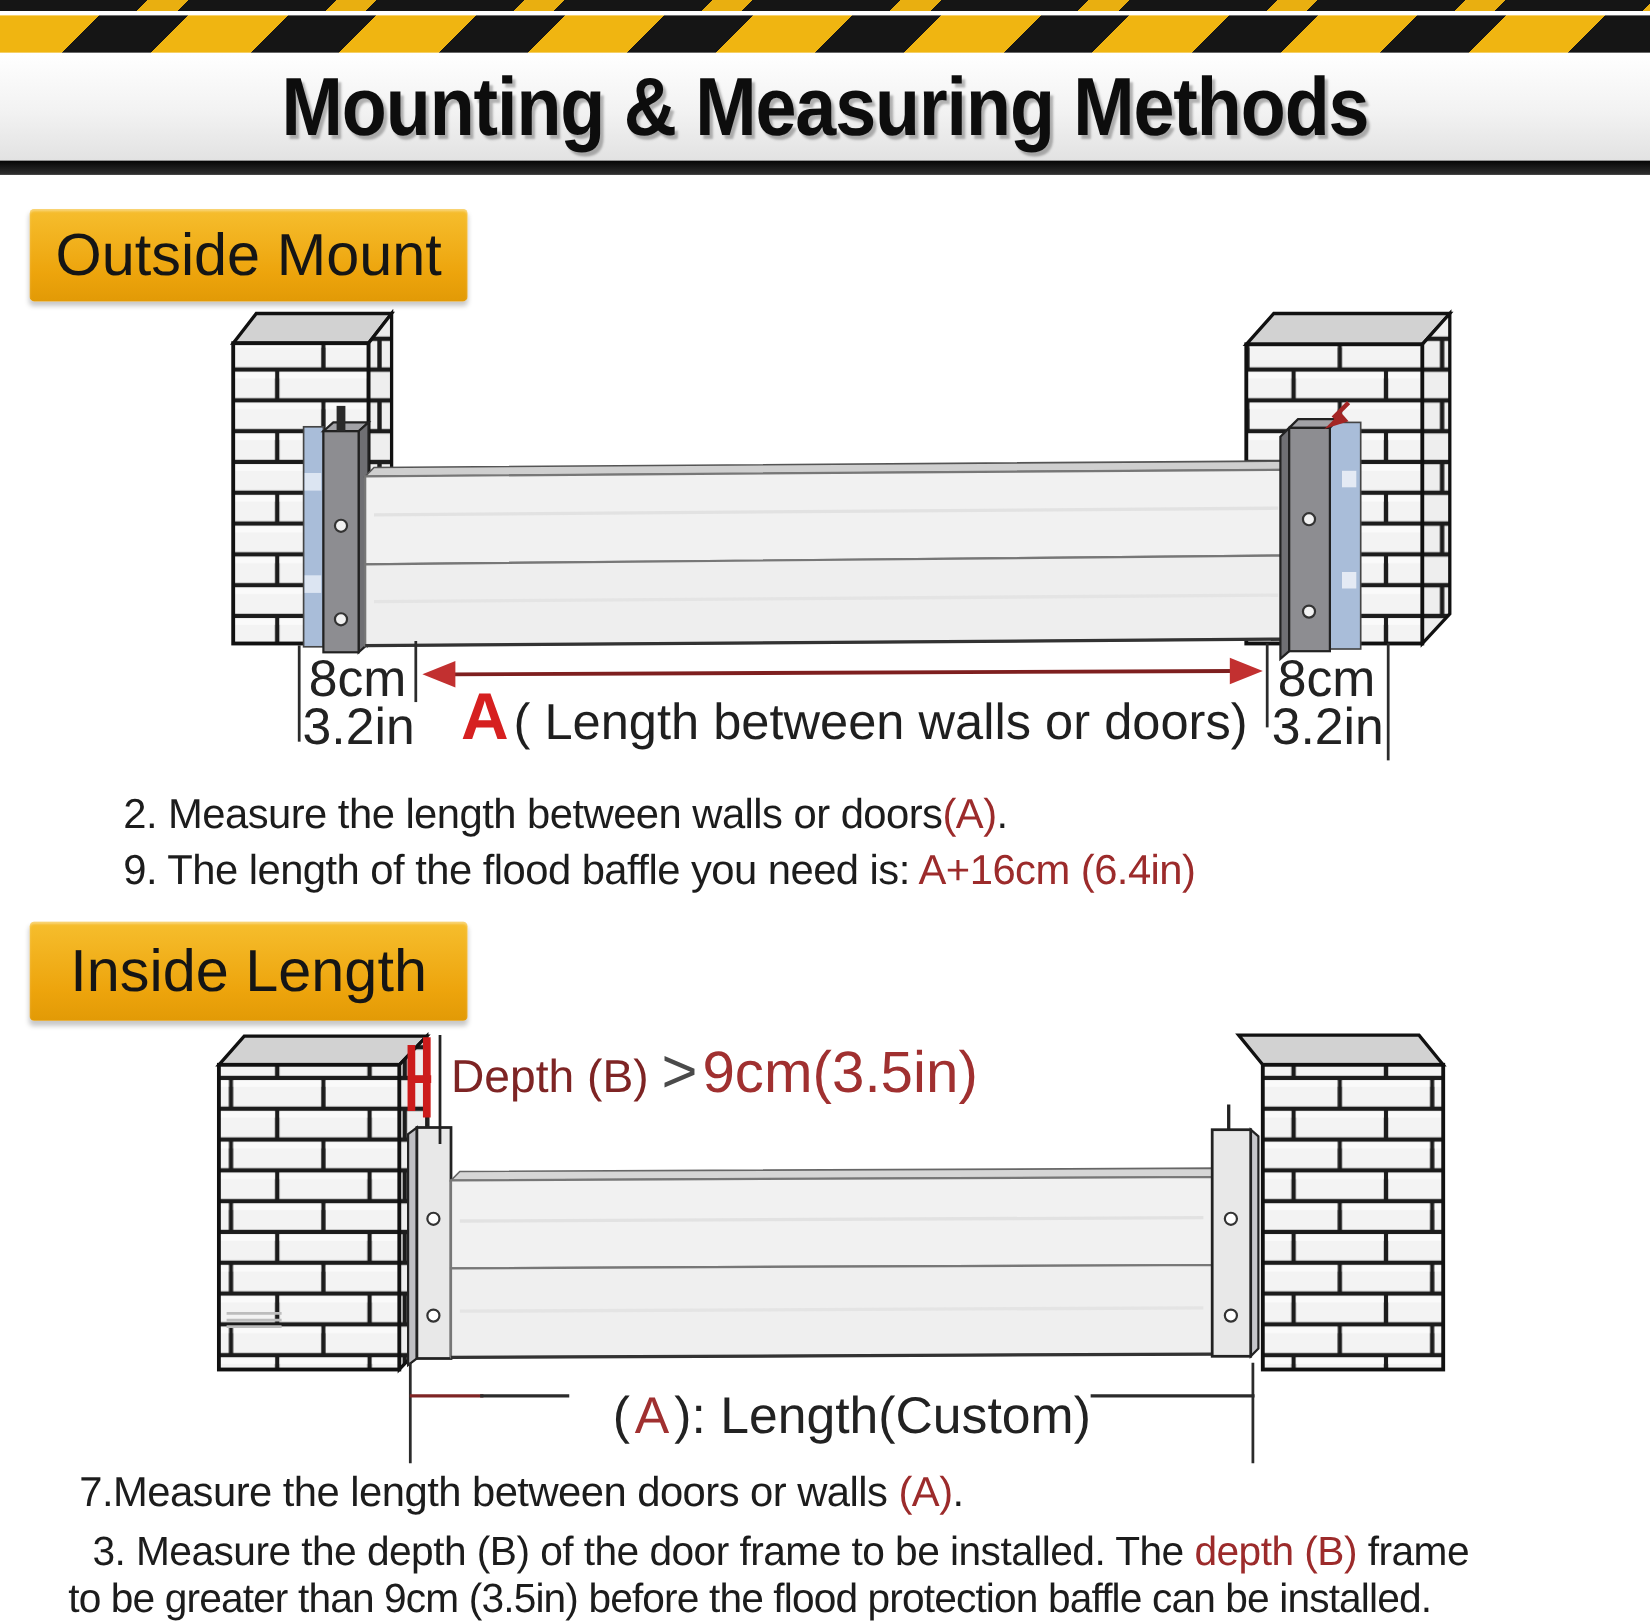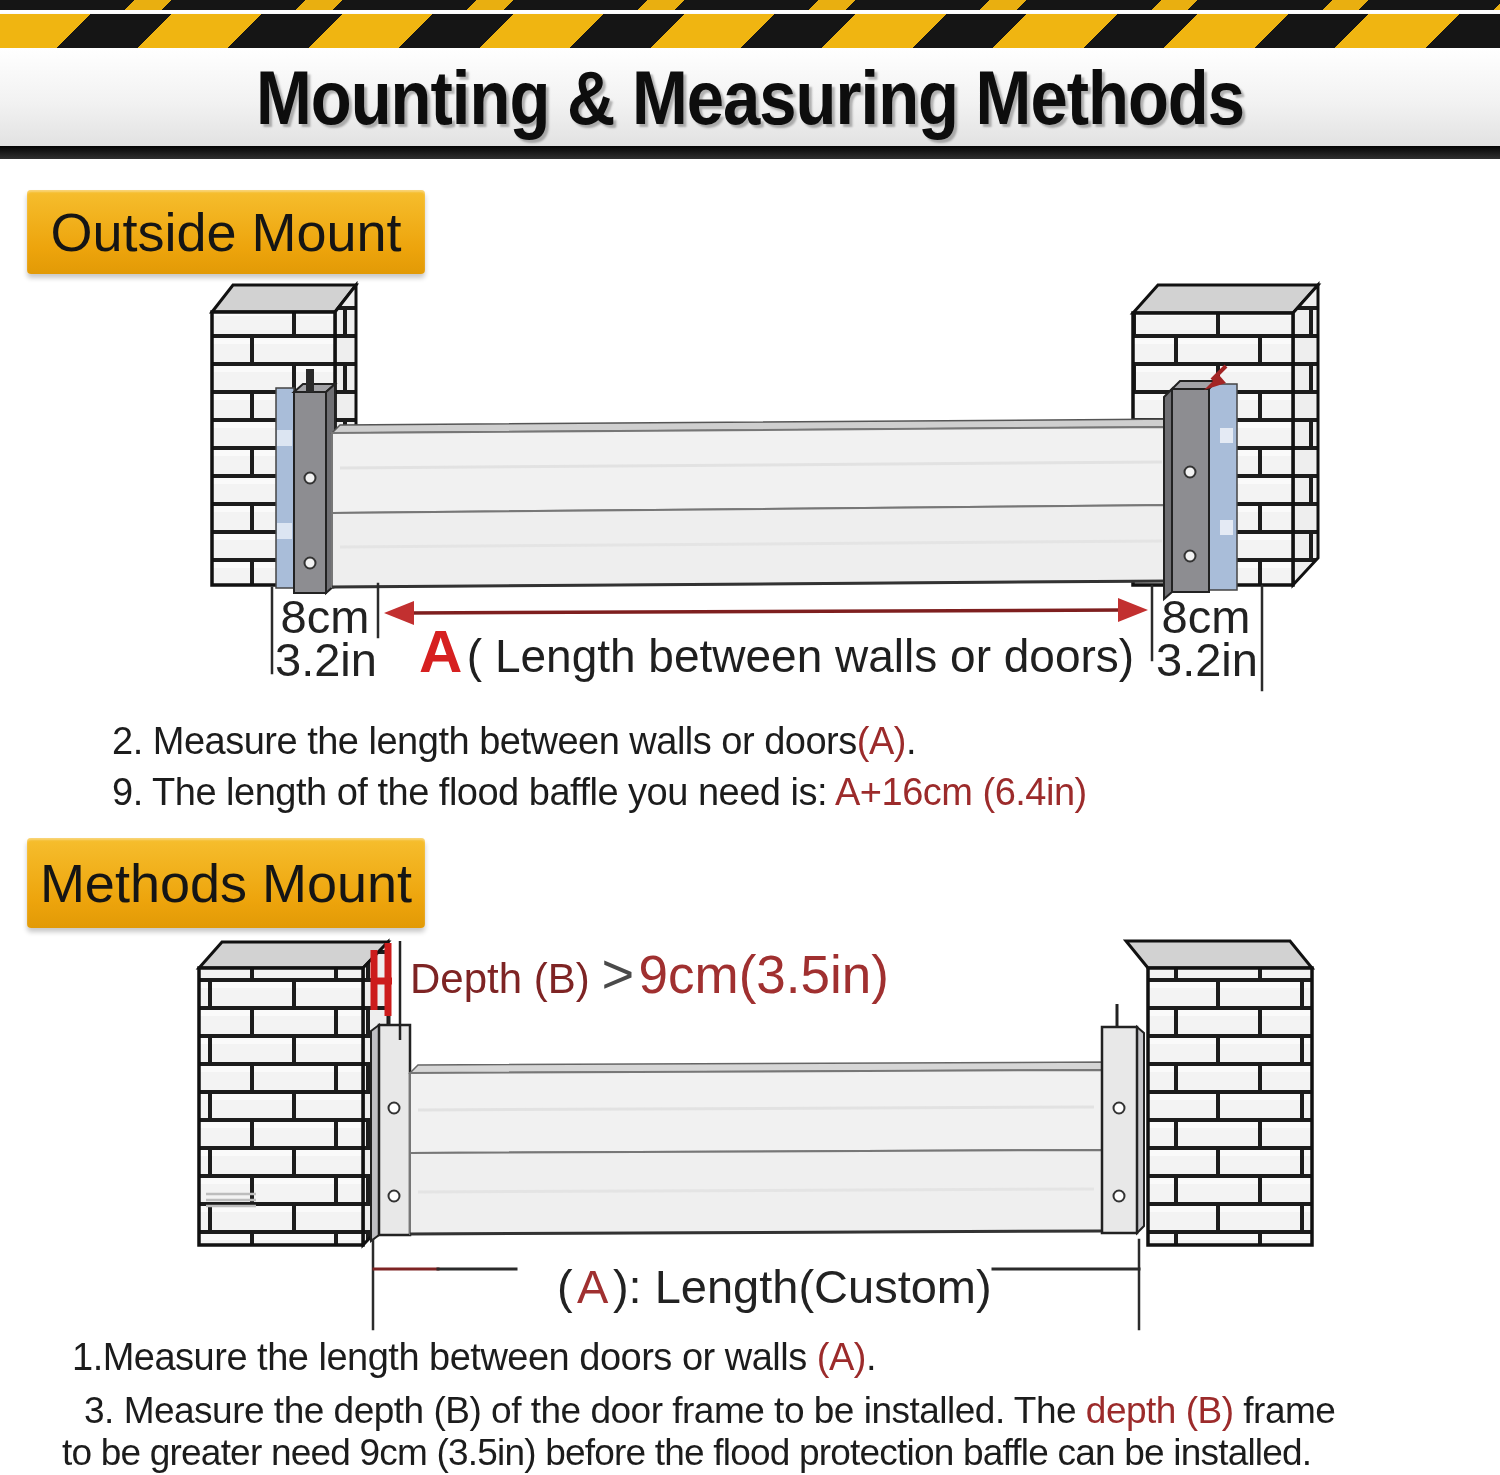--- a/index.html
+++ b/index.html
@@ -149,21 +149,21 @@
         <tspan font-size="60" font-weight="bold" fill="#D62020">A</tspan>
         <tspan font-size="46" fill="#1f1f1f">( Length between walls or doors)</tspan>
       </text>
     </g>
   </svg>
 
   <div class="step step-o1"><span>2. Measure the length between walls or doors</span><span class="accent">(A)</span><span>.</span></div>
   <div class="step step-o2"><span>9. The length of the flood baffle you need is: </span><span class="accent">A+16cm (6.4in)</span></div>
 
   <div class="badge badge-inside">
-    <span>Methods Mount</span>
+    <span>Inside Length</span>
   </div>
 
   <svg class="diagram diagram-inside" viewBox="0 928 1500 410">
     <defs>
       <pattern id="brickB" width="84" height="56" patternUnits="userSpaceOnUse">
         <rect width="84" height="56" fill="#1c1c1c"></rect>
         <rect x="2" y="2" width="80" height="24" fill="#f3f3f3"></rect>
         <rect x="2" y="2" width="80" height="6" fill="#fafafa"></rect>
         <rect x="-40" y="30" width="80" height="24" fill="#f3f3f3"></rect>
         <rect x="44" y="30" width="80" height="24" fill="#f3f3f3"></rect>
@@ -235,17 +235,17 @@
       <path d="M438,1269 L516,1269" stroke="#2b2b2b" stroke-width="3"></path>
       <path d="M993,1269 L1139,1269" stroke="#2b2b2b" stroke-width="3"></path>
       <text x="557" y="1303">
         <tspan font-size="47" fill="#222">(</tspan>
         <tspan font-size="47" fill="#A03030">A</tspan>
         <tspan font-size="47" fill="#222">): Length(Custom)</tspan>
       </text>
     </g>
   </svg>
 
-  <div class="step step-i1"><span>1.Measure the length between doors or walls </span><span class="accent">(A)</span><span>.</span></div>
+  <div class="step step-i1"><span>7.Measure the length between doors or walls </span><span class="accent">(A)</span><span>.</span></div>
   <div class="step step-i2"><span>3. Measure the depth (B) of the door frame to be installed. The </span><span class="accent">depth (B)</span><span> frame</span></div>
-  <div class="step step-i3"><span>to be greater need 9cm (3.5in) before the flood protection baffle can be installed.</span></div>
+  <div class="step step-i3"><span>to be greater than 9cm (3.5in) before the flood protection baffle can be installed.</span></div>
 
 </div>
 
 </body></html>

